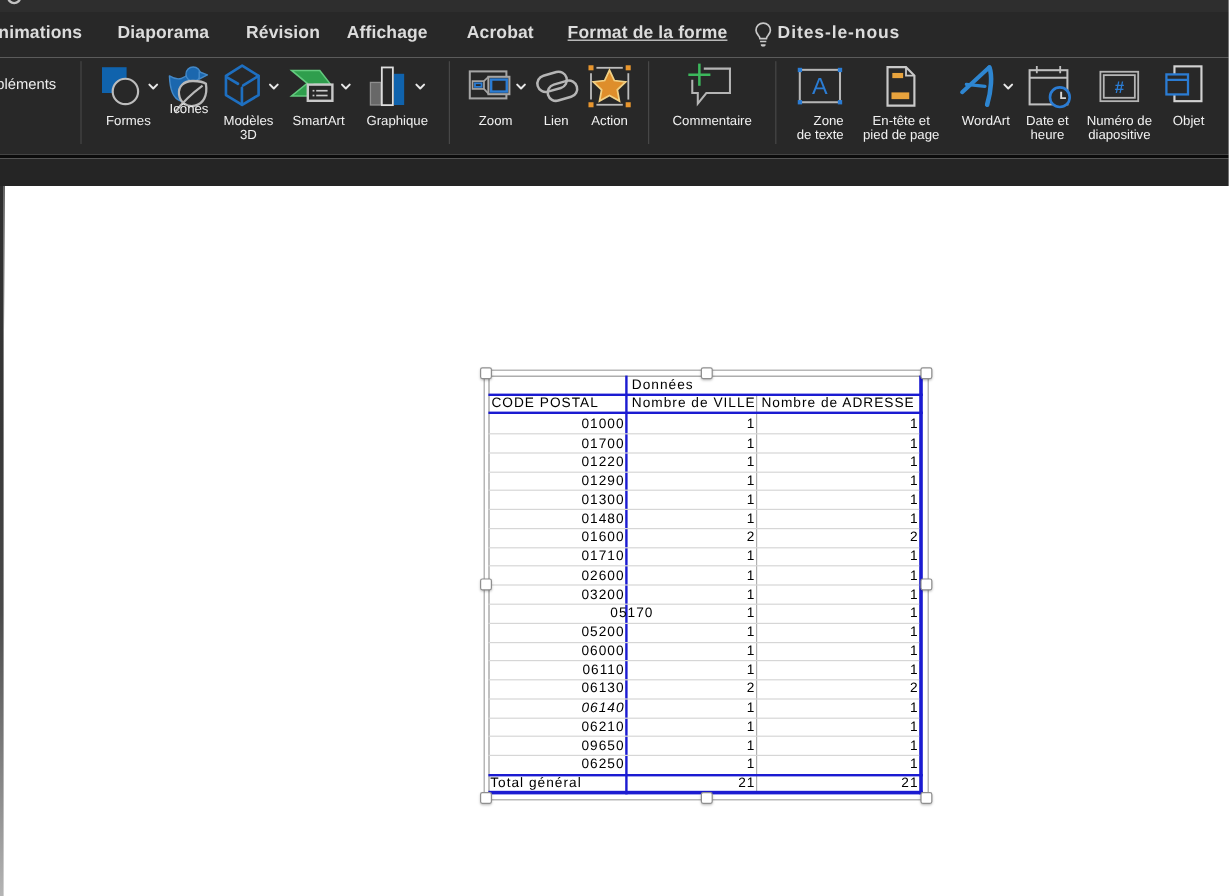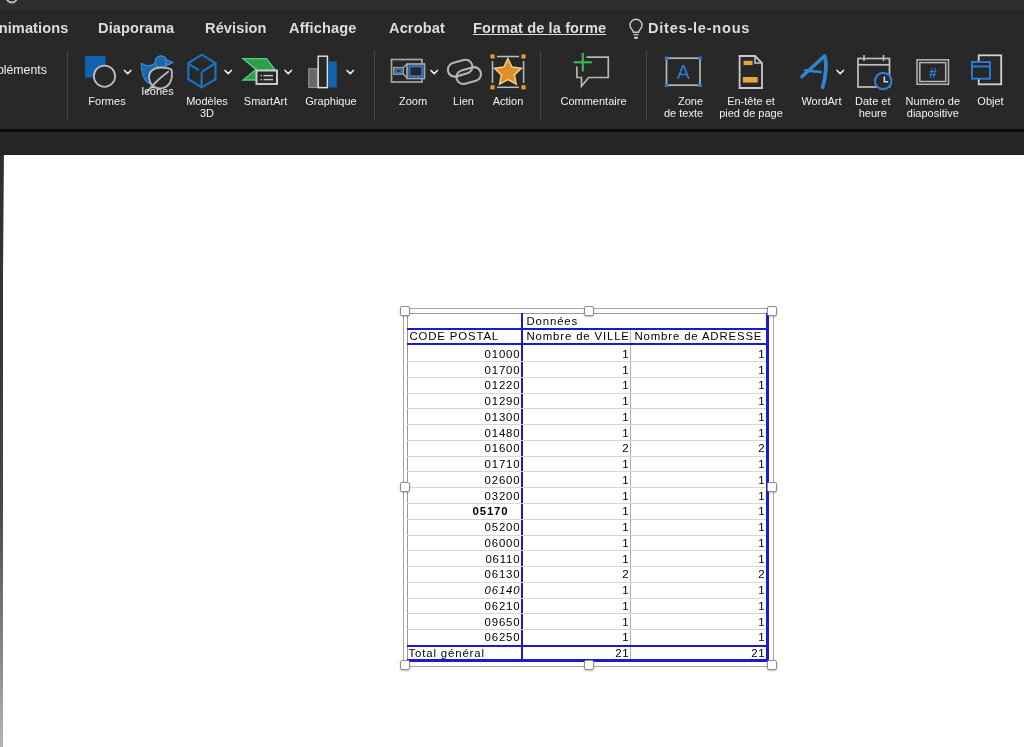--- a/index.html
+++ b/index.html
@@ -257,21 +257,21 @@
 <div class="trow r" style="left:640px;top:441.2px;width:125.5px;height:15.755px;line-height:15.755px;">2</div>
 <div class="trow r" style="left:420px;top:457.0px;width:100.5px;height:15.755px;line-height:15.755px;">01710</div>
 <div class="trow r" style="left:529px;top:457.0px;width:100.5px;height:15.755px;line-height:15.755px;">1</div>
 <div class="trow r" style="left:640px;top:457.0px;width:125.5px;height:15.755px;line-height:15.755px;">1</div>
 <div class="trow r" style="left:420px;top:472.7px;width:100.5px;height:15.755px;line-height:15.755px;">02600</div>
 <div class="trow r" style="left:529px;top:472.7px;width:100.5px;height:15.755px;line-height:15.755px;">1</div>
 <div class="trow r" style="left:640px;top:472.7px;width:125.5px;height:15.755px;line-height:15.755px;">1</div>
 <div class="trow r" style="left:420px;top:488.5px;width:100.5px;height:15.755px;line-height:15.755px;">03200</div>
 <div class="trow r" style="left:529px;top:488.5px;width:100.5px;height:15.755px;line-height:15.755px;">1</div>
 <div class="trow r" style="left:640px;top:488.5px;width:125.5px;height:15.755px;line-height:15.755px;">1</div>
-<div class="trow r" style="left:408px;top:504.2px;width:100.5px;height:15.755px;line-height:15.755px;font-weight:bold;">05170</div>
+<div class="trow r" style="left:444px;top:504.2px;width:100.5px;height:15.755px;line-height:15.755px;">05170</div>
 <div class="trow r" style="left:529px;top:504.2px;width:100.5px;height:15.755px;line-height:15.755px;">1</div>
 <div class="trow r" style="left:640px;top:504.2px;width:125.5px;height:15.755px;line-height:15.755px;">1</div>
 <div class="trow r" style="left:420px;top:520.0px;width:100.5px;height:15.755px;line-height:15.755px;">05200</div>
 <div class="trow r" style="left:529px;top:520.0px;width:100.5px;height:15.755px;line-height:15.755px;">1</div>
 <div class="trow r" style="left:640px;top:520.0px;width:125.5px;height:15.755px;line-height:15.755px;">1</div>
 <div class="trow r" style="left:420px;top:535.8px;width:100.5px;height:15.755px;line-height:15.755px;">06000</div>
 <div class="trow r" style="left:529px;top:535.8px;width:100.5px;height:15.755px;line-height:15.755px;">1</div>
 <div class="trow r" style="left:640px;top:535.8px;width:125.5px;height:15.755px;line-height:15.755px;">1</div>
 <div class="trow r" style="left:420px;top:551.5px;width:100.5px;height:15.755px;line-height:15.755px;">06110</div>
 <div class="trow r" style="left:529px;top:551.5px;width:100.5px;height:15.755px;line-height:15.755px;">1</div>

